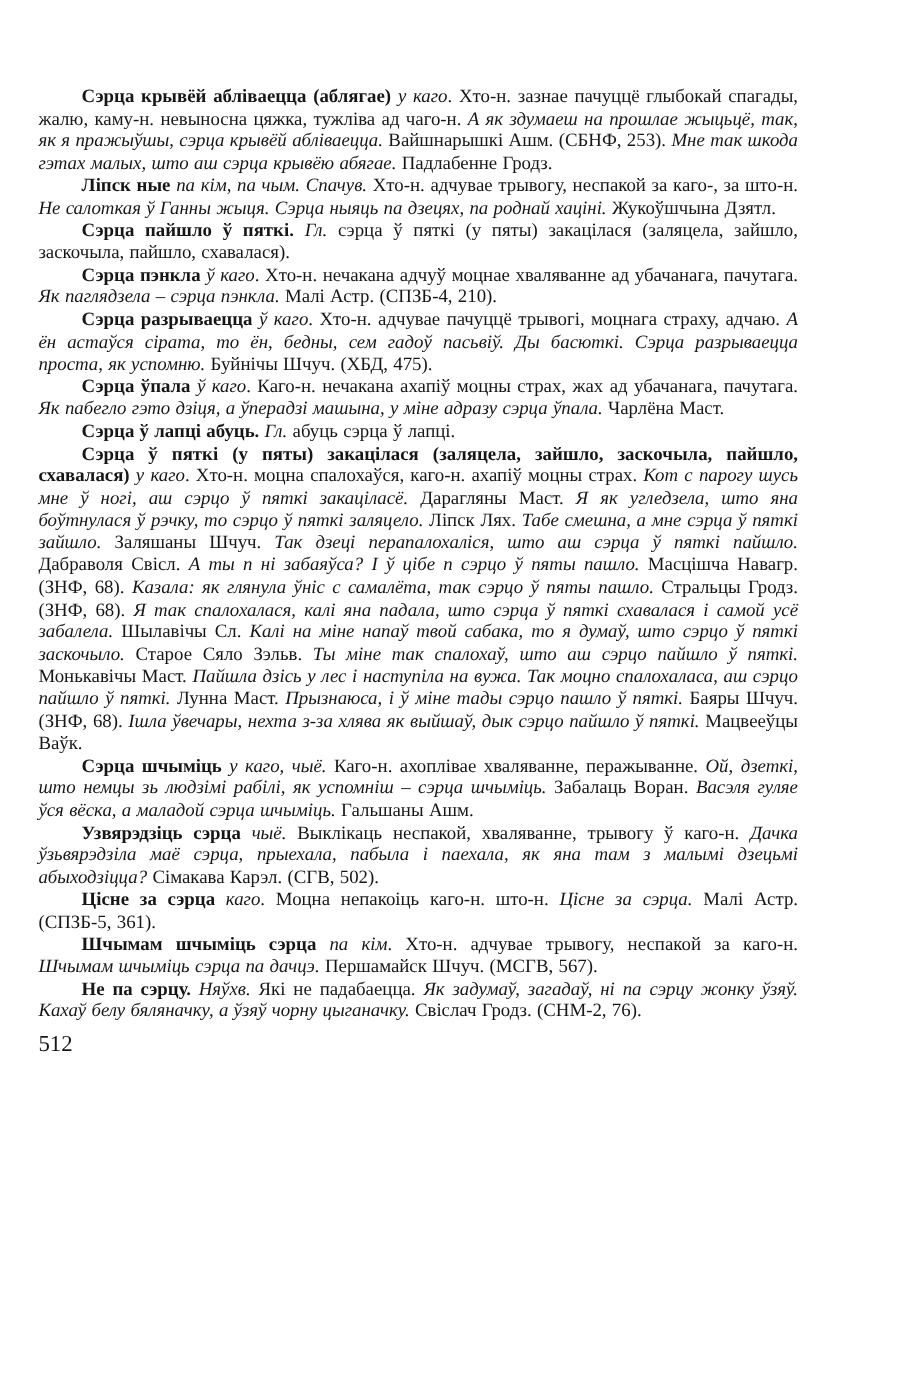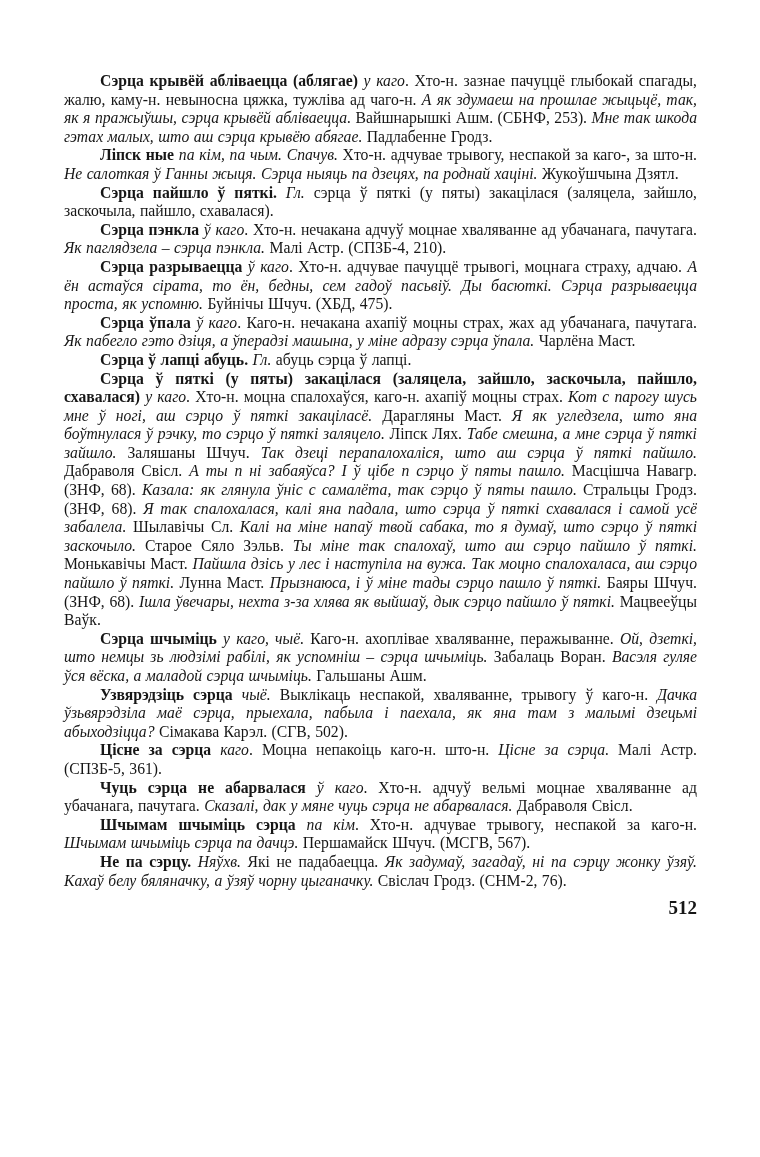--- a/index.html
+++ b/index.html
@@ -11,61 +11,59 @@
     width: 760px;
     height: 1157px;
     overflow: hidden;
     color: #161616;
     font-family: "Liberation Serif", "DejaVu Serif", serif;
   }
   .page {
     box-sizing: border-box;
     width: 760px;
     height: 1157px;
-    padding: 72px 63px 0 64px;
+    padding: 72px 63px 0 32px;
     background: #ffffff;
   }
   .entries {
     width: 633px;
   }
   p.entry {
     margin: 0;
     padding: 0;
     font-size: 15.7px;
     line-height: 18.6px;
     text-align: justify;
     text-indent: 36px;
     word-spacing: 0.5px;
   }
   p.entry span.bold    { font-weight: bold; }
   p.entry span.italic  { font-style: italic; }
   p.entry span.regular { font-weight: normal; font-style: normal; }
   .page-number {
     margin-top: 7px;
-    text-align: right;
+    text-align: left;
     font-size: 19px;
     line-height: 22px;
     color: #161616;
-    font-weight: bold;
   }
 </style>
 </head>
 <body>
 
 <main class="page">
   <section class="entries">
       <p class="entry"><span class="bold">Сэрца крывёй абліваецца (аблягае) </span><span class="italic">у каго</span><span class="regular">. Хто-н. зазнае пачуццё глыбокай спагады, жалю, каму-н. невыносна цяжка, тужліва ад чаго-н. </span><span class="italic">А як здумаеш на прошлае жыцьцё, так, як я пражыўшы, сэрца крывёй абліваецца.</span><span class="regular"> Вайшнарышкі Ашм. (СБНФ, 253). </span><span class="italic">Мне так шкода гэтах малых, што аш сэрца крывёю абягае.</span><span class="regular"> Падлабенне Гродз.</span></p>
       <p class="entry"><span class="bold">Ліпск ные </span><span class="italic">па кім, па чым. Спачув.</span><span class="regular"> Хто-н. адчувае трывогу, неспакой за каго-, за што-н. </span><span class="italic">Не салоткая ў Ганны жыця. Сэрца ныяць па дзецях, па роднай хаціні.</span><span class="regular"> Жукоўшчына Дзятл.</span></p>
       <p class="entry"><span class="bold">Сэрца пайшло ў пяткі. </span><span class="italic">Гл.</span><span class="regular"> сэрца ў пяткі (у пяты) закацілася (заляцела, зайшло, заскочыла, пайшло, схавалася).</span></p>
       <p class="entry"><span class="bold">Сэрца пэнкла </span><span class="italic">ў каго</span><span class="regular">. Хто-н. нечакана адчуў моцнае хваляванне ад убачанага, пачутага. </span><span class="italic">Як паглядзела – сэрца пэнкла.</span><span class="regular"> Малі Астр. (СПЗБ-4, 210).</span></p>
       <p class="entry"><span class="bold">Сэрца разрываецца </span><span class="italic">ў каго</span><span class="regular">. Хто-н. адчувае пачуццё трывогі, моцнага страху, адчаю. </span><span class="italic">А ён астаўся сірата, то ён, бедны, сем гадоў пасьвіў. Ды басюткі. Сэрца разрываецца проста, як успомню.</span><span class="regular"> Буйнічы Шчуч. (ХБД, 475).</span></p>
       <p class="entry"><span class="bold">Сэрца ўпала </span><span class="italic">ў каго</span><span class="regular">. Каго-н. нечакана ахапіў моцны страх, жах ад убачанага, пачутага. </span><span class="italic">Як пабегло гэто дзіця, а ўперадзі машына, у міне адразу сэрца ўпала.</span><span class="regular"> Чарлёна Маст.</span></p>
       <p class="entry"><span class="bold">Сэрца ў лапці абуць. </span><span class="italic">Гл.</span><span class="regular"> абуць сэрца ў лапці.</span></p>
       <p class="entry"><span class="bold">Сэрца ў пяткі (у пяты) закацілася (заляцела, зайшло, заскочыла, пайшло, схавалася) </span><span class="italic">у каго</span><span class="regular">. Хто-н. моцна спалохаўся, каго-н. ахапіў моцны страх. </span><span class="italic">Кот с парогу шусь мне ў ногі, аш сэрцо ў пяткі закаціласё.</span><span class="regular"> Дарагляны Маст. </span><span class="italic">Я як угледзела, што яна боўтнулася ў рэчку, то сэрцо ў пяткі заляцело.</span><span class="regular"> Ліпск Лях. </span><span class="italic">Табе смешна, а мне сэрца ў пяткі зайшло.</span><span class="regular"> Заляшаны Шчуч. </span><span class="italic">Так дзеці перапалохаліся, што аш сэрца ў пяткі пайшло.</span><span class="regular"> Дабраволя Свісл. </span><span class="italic">А ты п ні забаяўса? І ў цібе п сэрцо ў пяты пашло.</span><span class="regular"> Масцішча Навагр. (ЗНФ, 68). </span><span class="italic">Казала: як глянула ўніс с самалёта, так сэрцо ў пяты пашло.</span><span class="regular"> Стральцы Гродз. (ЗНФ, 68). </span><span class="italic">Я так спалохалася, калі яна падала, што сэрца ў пяткі схавалася і самой усё забалела.</span><span class="regular"> Шылавічы Сл. </span><span class="italic">Калі на міне напаў твой сабака, то я думаў, што сэрцо ў пяткі заскочыло.</span><span class="regular"> Старое Сяло Зэльв. </span><span class="italic">Ты міне так спалохаў, што аш сэрцо пайшло ў пяткі.</span><span class="regular"> Монькавічы Маст. </span><span class="italic">Пайшла дзісь у лес і наступіла на вужа. Так моцно спалохаласа, аш сэрцо пайшло ў пяткі.</span><span class="regular"> Лунна Маст. </span><span class="italic">Прызнаюса, і ў міне тады сэрцо пашло ў пяткі.</span><span class="regular"> Баяры Шчуч. (ЗНФ, 68). </span><span class="italic">Ішла ўвечары, нехта з-за хлява як выйшаў, дык сэрцо пайшло ў пяткі.</span><span class="regular"> Мацвееўцы Ваўк.</span></p>
       <p class="entry"><span class="bold">Сэрца шчыміць </span><span class="italic">у каго, чыё.</span><span class="regular"> Каго-н. ахоплівае хваляванне, перажыванне. </span><span class="italic">Ой, дзеткі, што немцы зь людзімі рабілі, як успомніш – сэрца шчыміць.</span><span class="regular"> Забалаць Воран. </span><span class="italic">Васэля гуляе ўся вёска, а маладой сэрца шчыміць.</span><span class="regular"> Гальшаны Ашм.</span></p>
       <p class="entry"><span class="bold">Узвярэдзіць сэрца </span><span class="italic">чыё.</span><span class="regular"> Выклікаць неспакой, хваляванне, трывогу ў каго-н. </span><span class="italic">Дачка ўзьвярэдзіла маё сэрца, прыехала, пабыла і паехала, як яна там з малымі дзецьмі абыходзіцца?</span><span class="regular"> Сімакава Карэл. (СГВ, 502).</span></p>
       <p class="entry"><span class="bold">Цісне за сэрца </span><span class="italic">каго</span><span class="regular">. Моцна непакоіць каго-н. што-н. </span><span class="italic">Цісне за сэрца.</span><span class="regular"> Малі Астр. (СПЗБ-5, 361).</span></p>
-      <p class="entry"><span class="bold">Чуць сэрца не абарвалася </span><span class="italic">ў каго</span><span class="regular">. Хто-н. адчуў вельмі моцнае хваляванне ад убачанага, пачутага. </span><span class="italic">Сказалі, дак у мяне чуць сэрца не абарвалася.</span><span class="regular"> Дабраволя Свісл.</span></p>
       <p class="entry"><span class="bold">Шчымам шчыміць сэрца </span><span class="italic">па кім</span><span class="regular">. Хто-н. адчувае трывогу, неспакой за каго-н. </span><span class="italic">Шчымам шчыміць сэрца па дачцэ.</span><span class="regular"> Першамайск Шчуч. (МСГВ, 567).</span></p>
       <p class="entry"><span class="bold">Не па сэрцу. </span><span class="italic">Няўхв.</span><span class="regular"> Які не падабаецца. </span><span class="italic">Як задумаў, загадаў, ні па сэрцу жонку ўзяў. Кахаў белу бяляначку, а ўзяў чорну цыганачку.</span><span class="regular"> Свіслач Гродз. (СНМ-2, 76).</span></p>
     </section>
   <div class="page-number">512</div>
 </main>
 
 </body></html>

